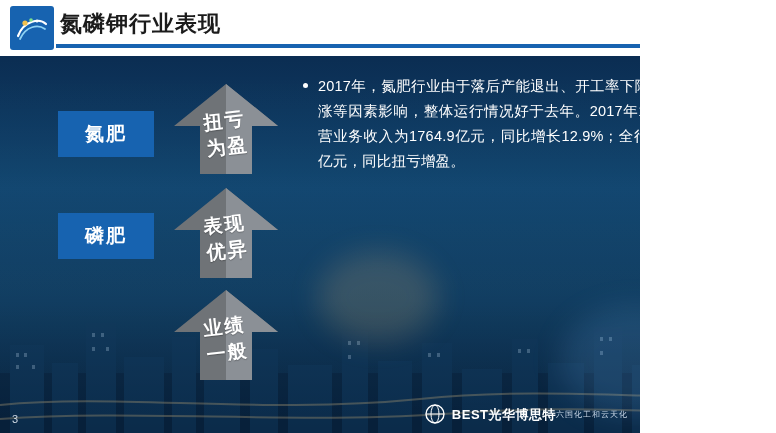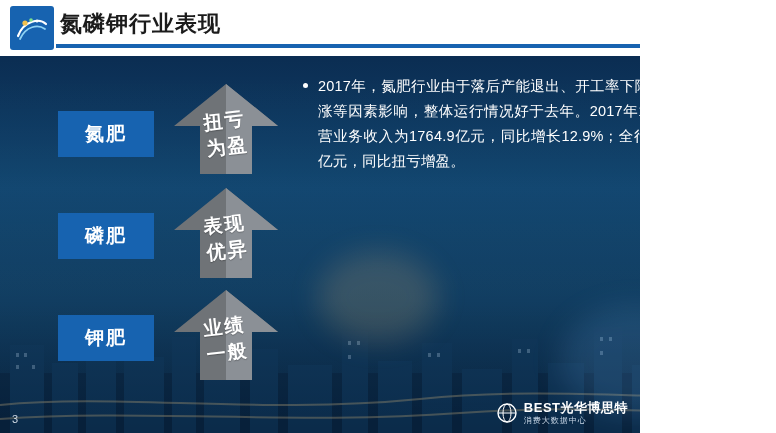--- a/index.html
+++ b/index.html
@@ -176,21 +176,20 @@
     bottom: 8px;
     display: flex;
     align-items: center;
     gap: 6px;
   }
   .brand-mark {
     width: 22px; height: 22px;
   }
   .brand-text-wrap {
     display: flex;
-    flex-direction: column;
     line-height: 1;
   }
   .brand-main {
     color: #ffffff;
     font-size: 13px;
     font-weight: bold;
     letter-spacing: 0.5px;
   }
   .brand-sub {
     color: #c8d6e6;
@@ -294,23 +293,20 @@
     <svg class="arrow-shape" viewBox="0 0 112 94" xmlns="http://www.w3.org/2000/svg">
       <polygon points="56,2 108,44 82,44 82,92 30,92 30,44 4,44" fill="#6f7377"></polygon>
       <polygon points="56,2 108,44 82,44 82,92 56,92" fill="#8b9096"></polygon>
     </svg>
     <div class="arrow-label">
       <div>表现</div>
       <div>优异</div>
     </div>
   </div>
 
-  <div class="tag-box t3">
-    <span>钾肥</span>
-  </div>
   <div class="arrow-wrap a3">
     <svg class="arrow-shape" viewBox="0 0 112 94" xmlns="http://www.w3.org/2000/svg">
       <polygon points="56,2 108,44 82,44 82,92 30,92 30,44 4,44" fill="#6f7377"></polygon>
       <polygon points="56,2 108,44 82,44 82,92 56,92" fill="#8b9096"></polygon>
     </svg>
     <div class="arrow-label">
       <div>业绩</div>
       <div>一般</div>
     </div>
   </div>
@@ -324,17 +320,17 @@
 
   <div class="page-num">3</div>
   <div class="brand">
     <svg class="brand-mark" viewBox="0 0 22 22" xmlns="http://www.w3.org/2000/svg">
       <circle cx="11" cy="11" r="9" fill="none" stroke="#ffffff" stroke-width="1.4"></circle>
       <ellipse cx="11" cy="11" rx="4" ry="9" fill="none" stroke="#ffffff" stroke-width="1"></ellipse>
       <line x1="2" y1="11" x2="20" y2="11" stroke="#ffffff" stroke-width="1"></line>
     </svg>
     <div class="brand-text-wrap">
       <div class="brand-main">BEST光华博思特</div>
-      <div class="brand-sub">消费大数据中心</div>
+      <div class="brand-sub">六国化工和云天化</div>
     </div>
   </div>
 
 </div>
 
 </body></html>

